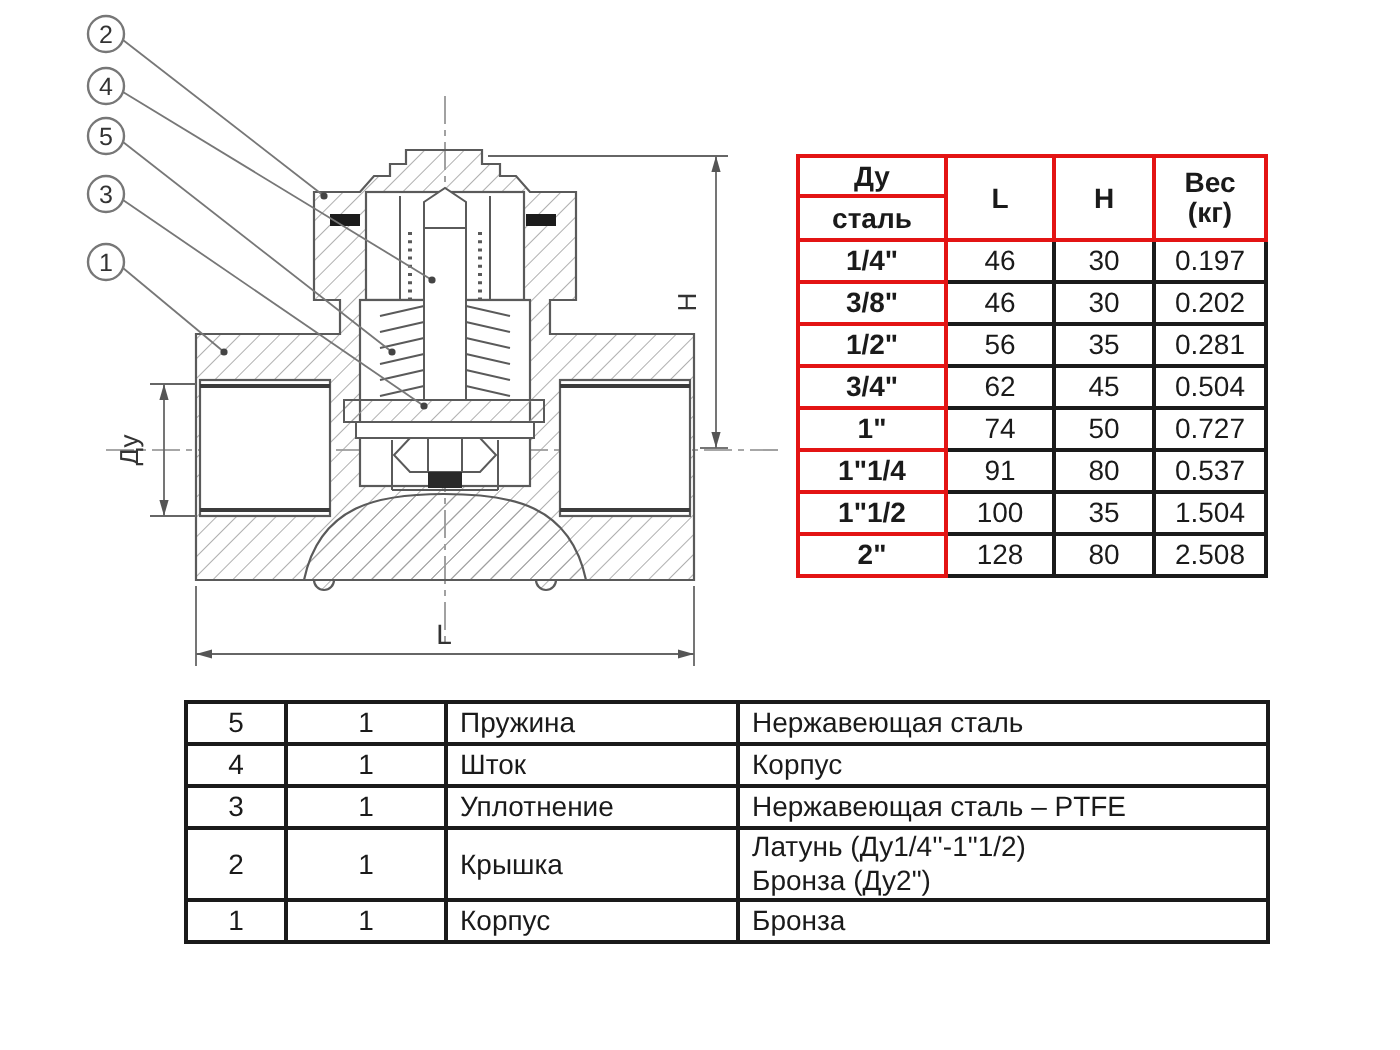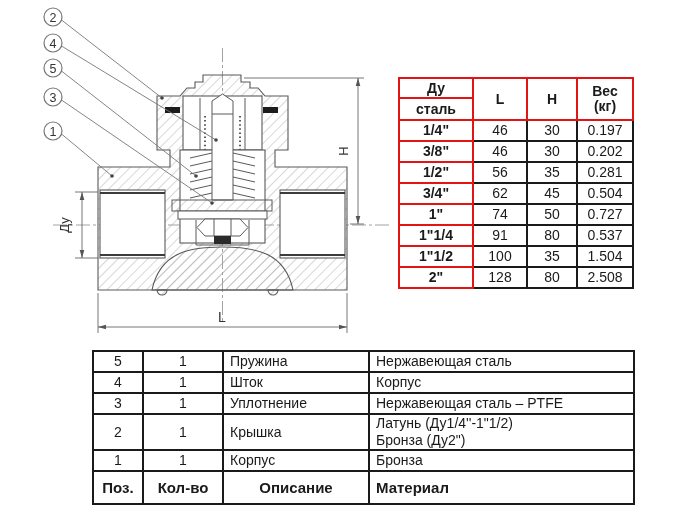--- a/index.html
+++ b/index.html
@@ -255,22 +255,16 @@
         <span>Латунь (Ду1/4''-1"1/2)</span><br>
         <span>Бронза (Ду2")</span>
       </td>
     </tr>
     <tr>
       <td class="ctr">1</td>
       <td class="ctr">1</td>
       <td>Корпус</td>
       <td>Бронза</td>
     </tr>
-    <tr class="hdr">
-      <td class="ctr">Поз.</td>
-      <td class="ctr">Кол-во</td>
-      <td class="ctr">Описание</td>
-      <td>Материал</td>
-    </tr>
   </tbody>
     </table>
 
 </div>
 
 </body></html>

